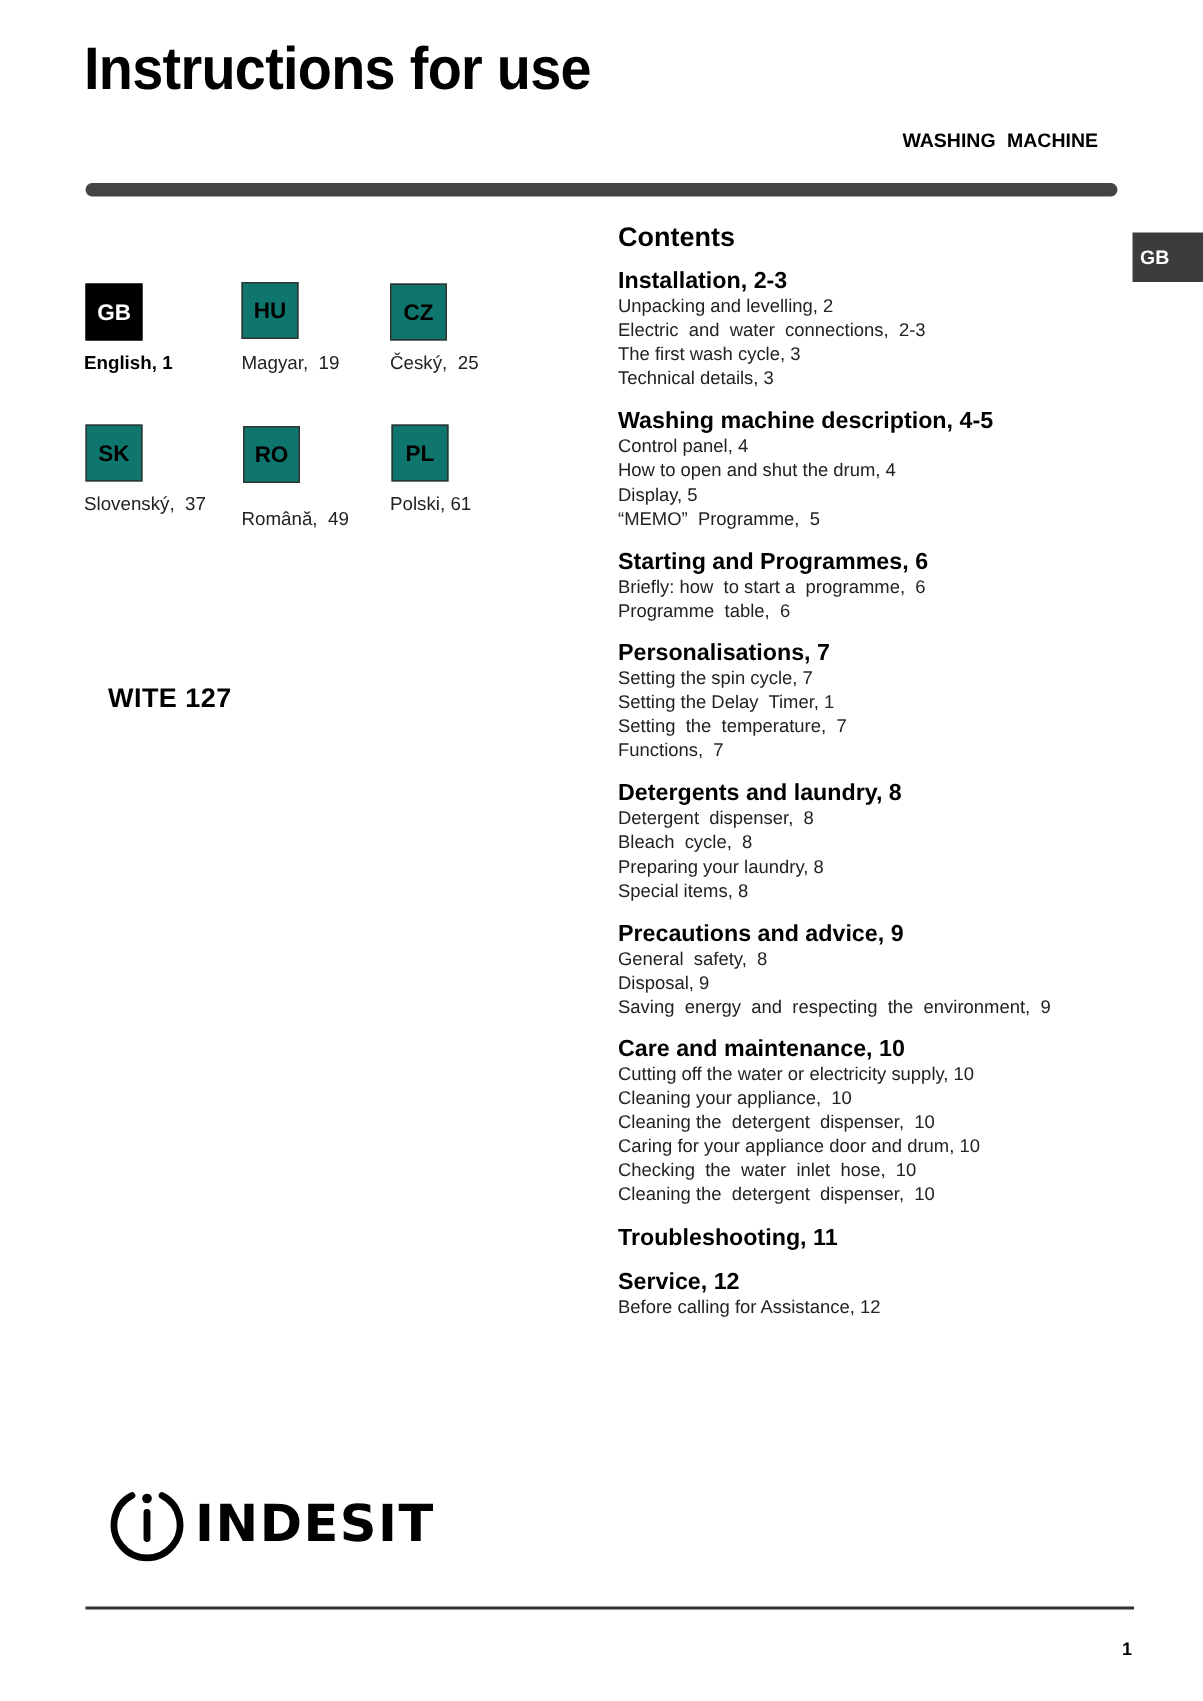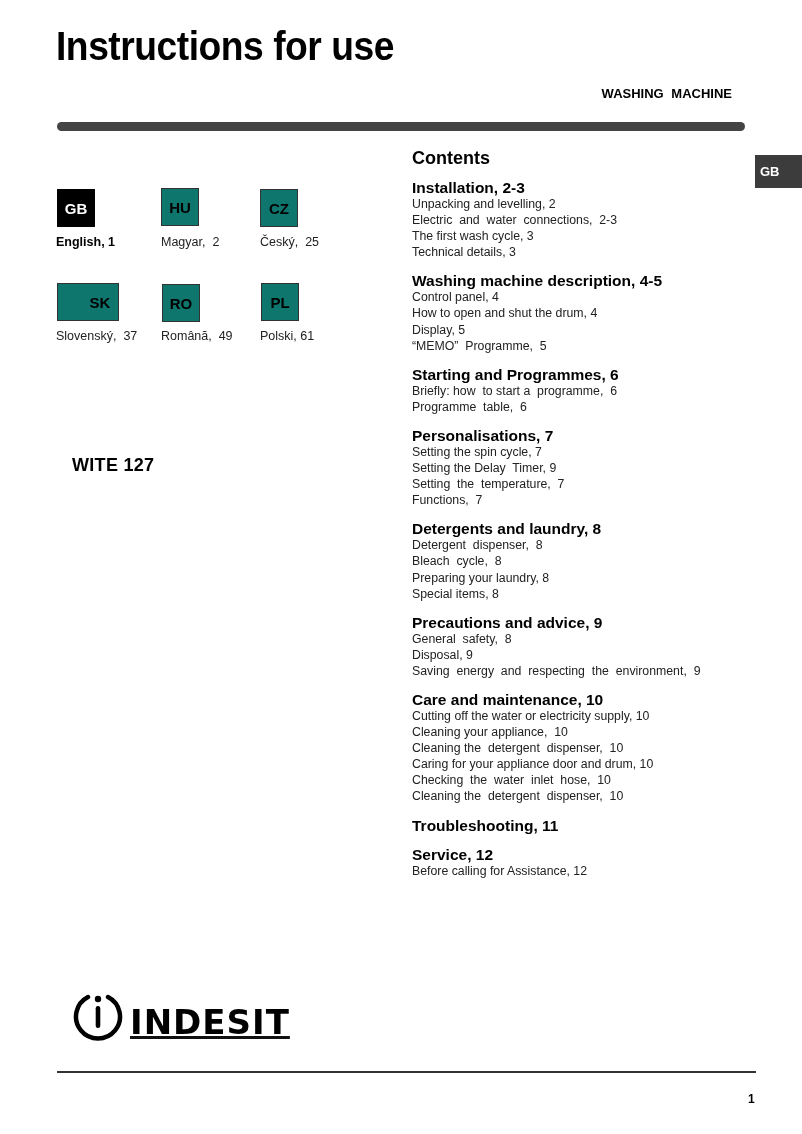--- a/index.html
+++ b/index.html
@@ -39,51 +39,51 @@
       left: 72px; top: 455px; font-size: 18px; font-weight: bold; color: #000;
       letter-spacing: 0.3px;
     }
     .contents {
       left: 412px; top: 148px; width: 340px;
     }
     .contents-title { font-size: 18px; font-weight: bold; color: #000; margin-bottom: 10px; }
     .section { margin-bottom: 12px; }
     .section-title { font-size: 15.5px; font-weight: bold; color: #000; line-height: 17px; }
     .section-item { font-size: 12.3px; color: #222; line-height: 16.1px; white-space: pre; }
-    .logo { left: 72px; top: 990px; display: flex; align-items: flex-end; text-decoration: underline; }
+    .logo { left: 72px; top: 990px; display: flex; align-items: center; }
     .logo-text {
       font-size: 34px; font-weight: bold; letter-spacing: 1px; color: #000;
       margin-left: 6px; font-family: "DejaVu Sans", sans-serif;
     }
     .bottom-rule { left: 57px; top: 1071px; width: 699px; height: 2px; background: #333; }
     .page-num { left: 748px; top: 1092px; font-size: 12px; font-weight: bold; color: #000; }
   </style>
 </head>
 <body>
 
 <div class="abs title">Instructions for use</div>
 <div class="abs subtitle">WASHING  MACHINE</div>
 <div class="abs top-bar"></div>
 
 <div class="abs side-tab">GB</div>
 
 <div class="abs lang-box active" style="left:57px;top:189px;">GB</div>
 <div class="abs lang-label active" style="left:56px;top:235px;">English, 1</div>
 
 <div class="abs lang-box" style="left:161px;top:188px;">HU</div>
-<div class="abs lang-label" style="left:161px;top:235px;">Magyar,  2</div>
+<div class="abs lang-label" style="left:161px;top:235px;">Magyar,  19</div>
 
 <div class="abs lang-box" style="left:260px;top:189px;">CZ</div>
 <div class="abs lang-label" style="left:260px;top:235px;">Český,  25</div>
 
-<div class="abs lang-box" style="left:57px;top:283px;padding-left:24px;">SK</div>
+<div class="abs lang-box" style="left:57px;top:283px;">SK</div>
 <div class="abs lang-label" style="left:56px;top:329px;text-align:right;">Slovenský,  37</div>
 
 <div class="abs lang-box" style="left:162px;top:284px;">RO</div>
-<div class="abs lang-label" style="left:161px;top:329px;">Română,  49</div>
+<div class="abs lang-label" style="left:161px;top:339px;">Română,  49</div>
 
 <div class="abs lang-box" style="left:261px;top:283px;">PL</div>
 <div class="abs lang-label" style="left:260px;top:329px;">Polski, 61</div>
 
 <div class="abs model">WITE 127</div>
 
 <div class="abs contents">
   <div class="contents-title">Contents</div>
 
   <div class="section">
@@ -104,21 +104,21 @@
 
   <div class="section">
     <div class="section-title">Starting and Programmes, 6</div>
     <div class="section-item">Briefly: how  to start a  programme,  6</div>
     <div class="section-item">Programme  table,  6</div>
   </div>
 
   <div class="section">
     <div class="section-title">Personalisations, 7</div>
     <div class="section-item">Setting the spin cycle, 7</div>
-    <div class="section-item">Setting the Delay  Timer, 9</div>
+    <div class="section-item">Setting the Delay  Timer, 1</div>
     <div class="section-item">Setting  the  temperature,  7</div>
     <div class="section-item">Functions,  7</div>
   </div>
 
   <div class="section">
     <div class="section-title">Detergents and laundry, 8</div>
     <div class="section-item">Detergent  dispenser,  8</div>
     <div class="section-item">Bleach  cycle,  8</div>
     <div class="section-item">Preparing your laundry, 8</div>
     <div class="section-item">Special items, 8</div>

